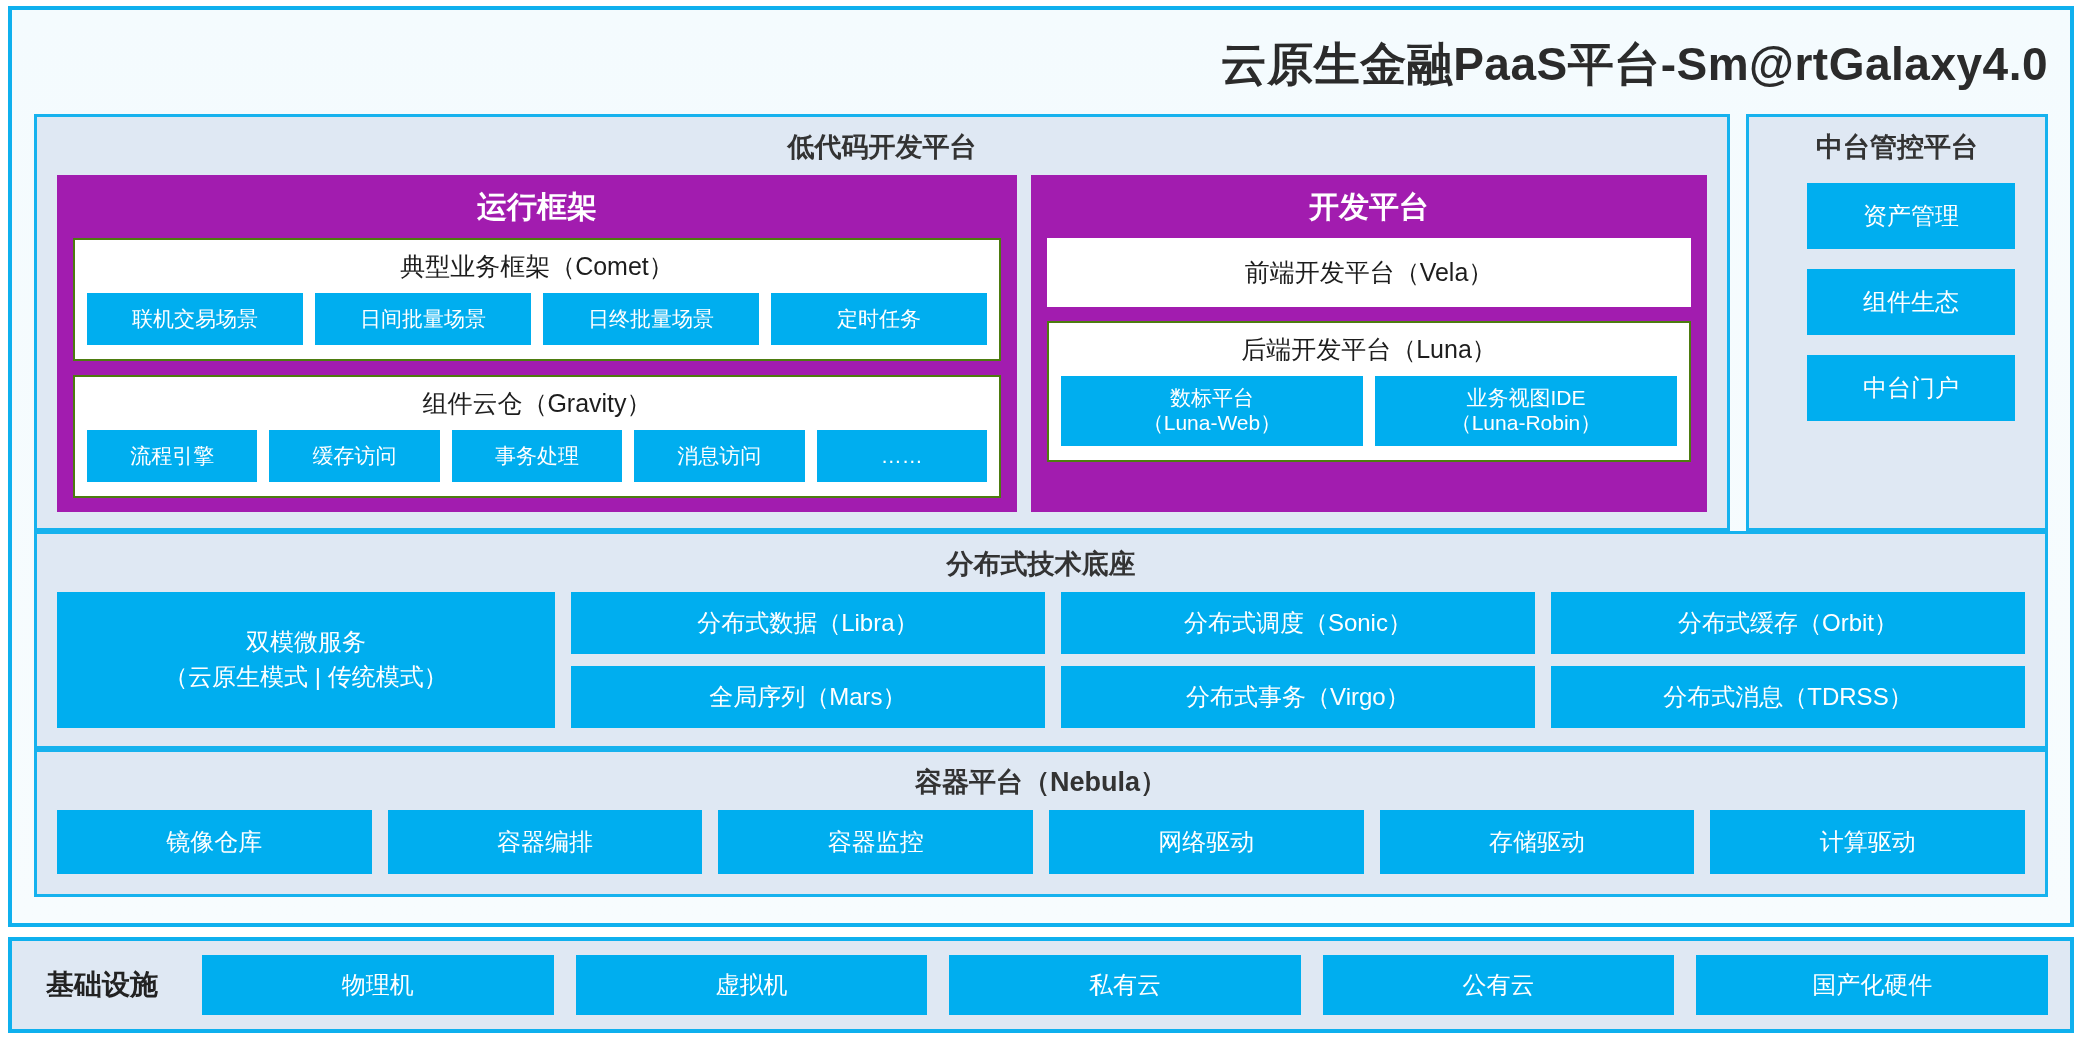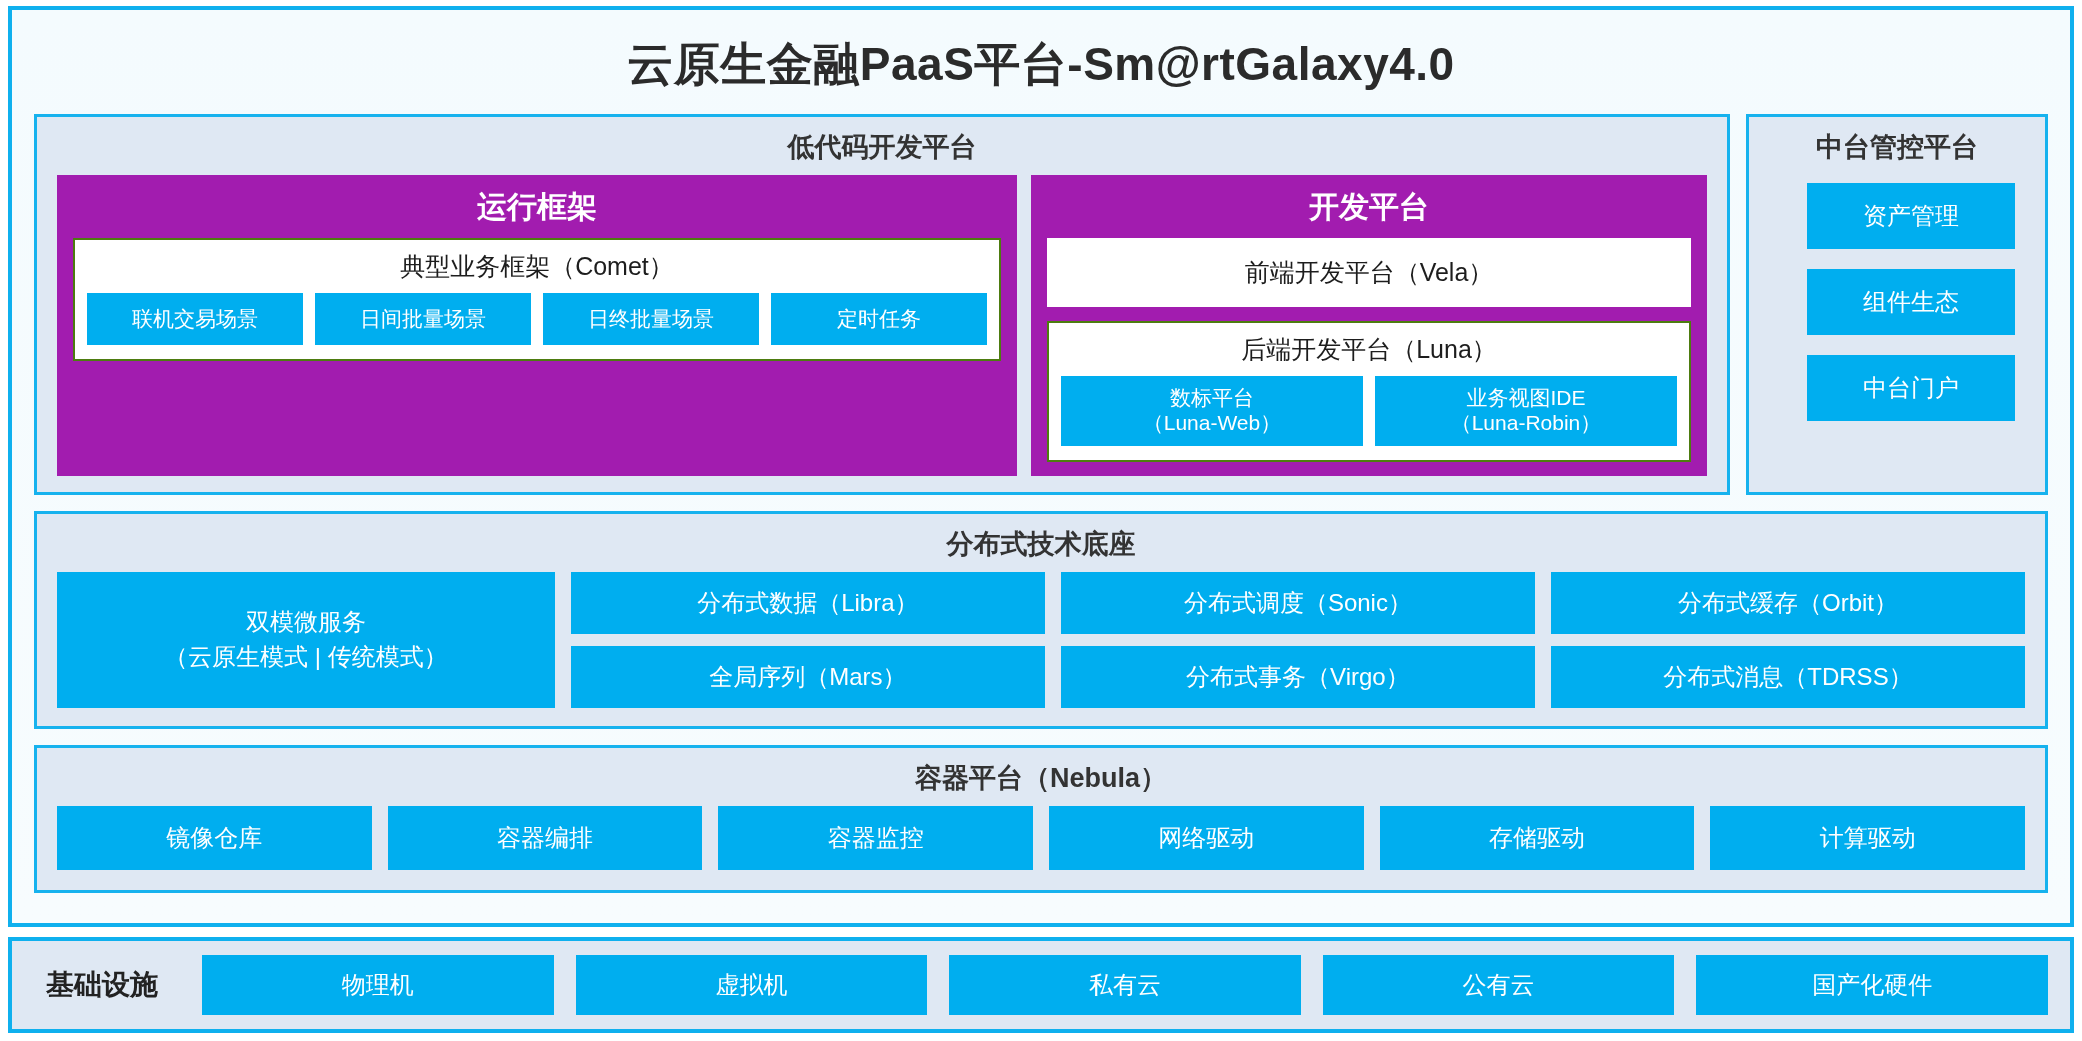--- a/index.html
+++ b/index.html
@@ -19,21 +19,21 @@
   
   .outer-card {
     flex: 1 1 auto;
     border: 4px solid #0FB0EE;
     background: linear-gradient(180deg,#F4FBFE 0%, #F7FCFE 100%);
     padding: 10px 22px 18px 22px;
     display: flex; flex-direction: column;
   }
 
   .main-title {
-    text-align: center;
+    text-align: right;
     font-size: 46px;
     font-weight: 700;
     color: #2b2b2b;
     letter-spacing: 0.5px;
     padding: 14px 0 18px 0;
     white-space: nowrap;
   }
 
   
   .panel {
@@ -172,21 +172,21 @@
   .infra-label {
     font-size: 28px; font-weight:700; color:#222;
     white-space:nowrap; padding: 0 22px 0 12px;
   }
   .infra-items { display:flex; gap: 22px; flex:1 1 auto; }
   .infra-cell {
     background:#00AEEF; color:#fff;
     flex:1 1 0; text-align:center;
     font-size:24px; padding: 14px 0;
   }
-  .gapstack { display:flex; flex-direction:column; gap:16px; flex:1 1 auto;border-radius:27px; }
+  .gapstack { display:flex; flex-direction:column; flex:1 1 auto;border-radius:27px; }
 </style>
 </head>
 <body>
 
 <div id="root">
 
   <div class="outer-card">
 
     <div class="main-title">云原生金融PaaS平台-Sm@rtGalaxy4.0</div>
 
@@ -204,20 +204,30 @@
               <div class="whitebox">
                 <div class="whitebox-title">典型业务框架（Comet）</div>
                 <div class="chip-row">
                   <div class="chip">联机交易场景</div>
                   <div class="chip">日间批量场景</div>
                   <div class="chip">日终批量场景</div>
                   <div class="chip">定时任务</div>
                 </div>
               </div>
 
+              <div class="whitebox">
+                <div class="whitebox-title">组件云仓（Gravity）</div>
+                <div class="chip-row">
+                  <div class="chip">流程引擎</div>
+                  <div class="chip">缓存访问</div>
+                  <div class="chip">事务处理</div>
+                  <div class="chip">消息访问</div>
+                  <div class="chip">……</div>
+                </div>
+              </div>
             </div>
 
             <div class="bluecard devplat">
               <div class="bluecard-title">开发平台</div>
 
               <div class="plainbox">前端开发平台（Vela）</div>
 
               <div class="whitebox">
                 <div class="whitebox-title">后端开发平台（Luna）</div>
                 <div class="chip-row">

